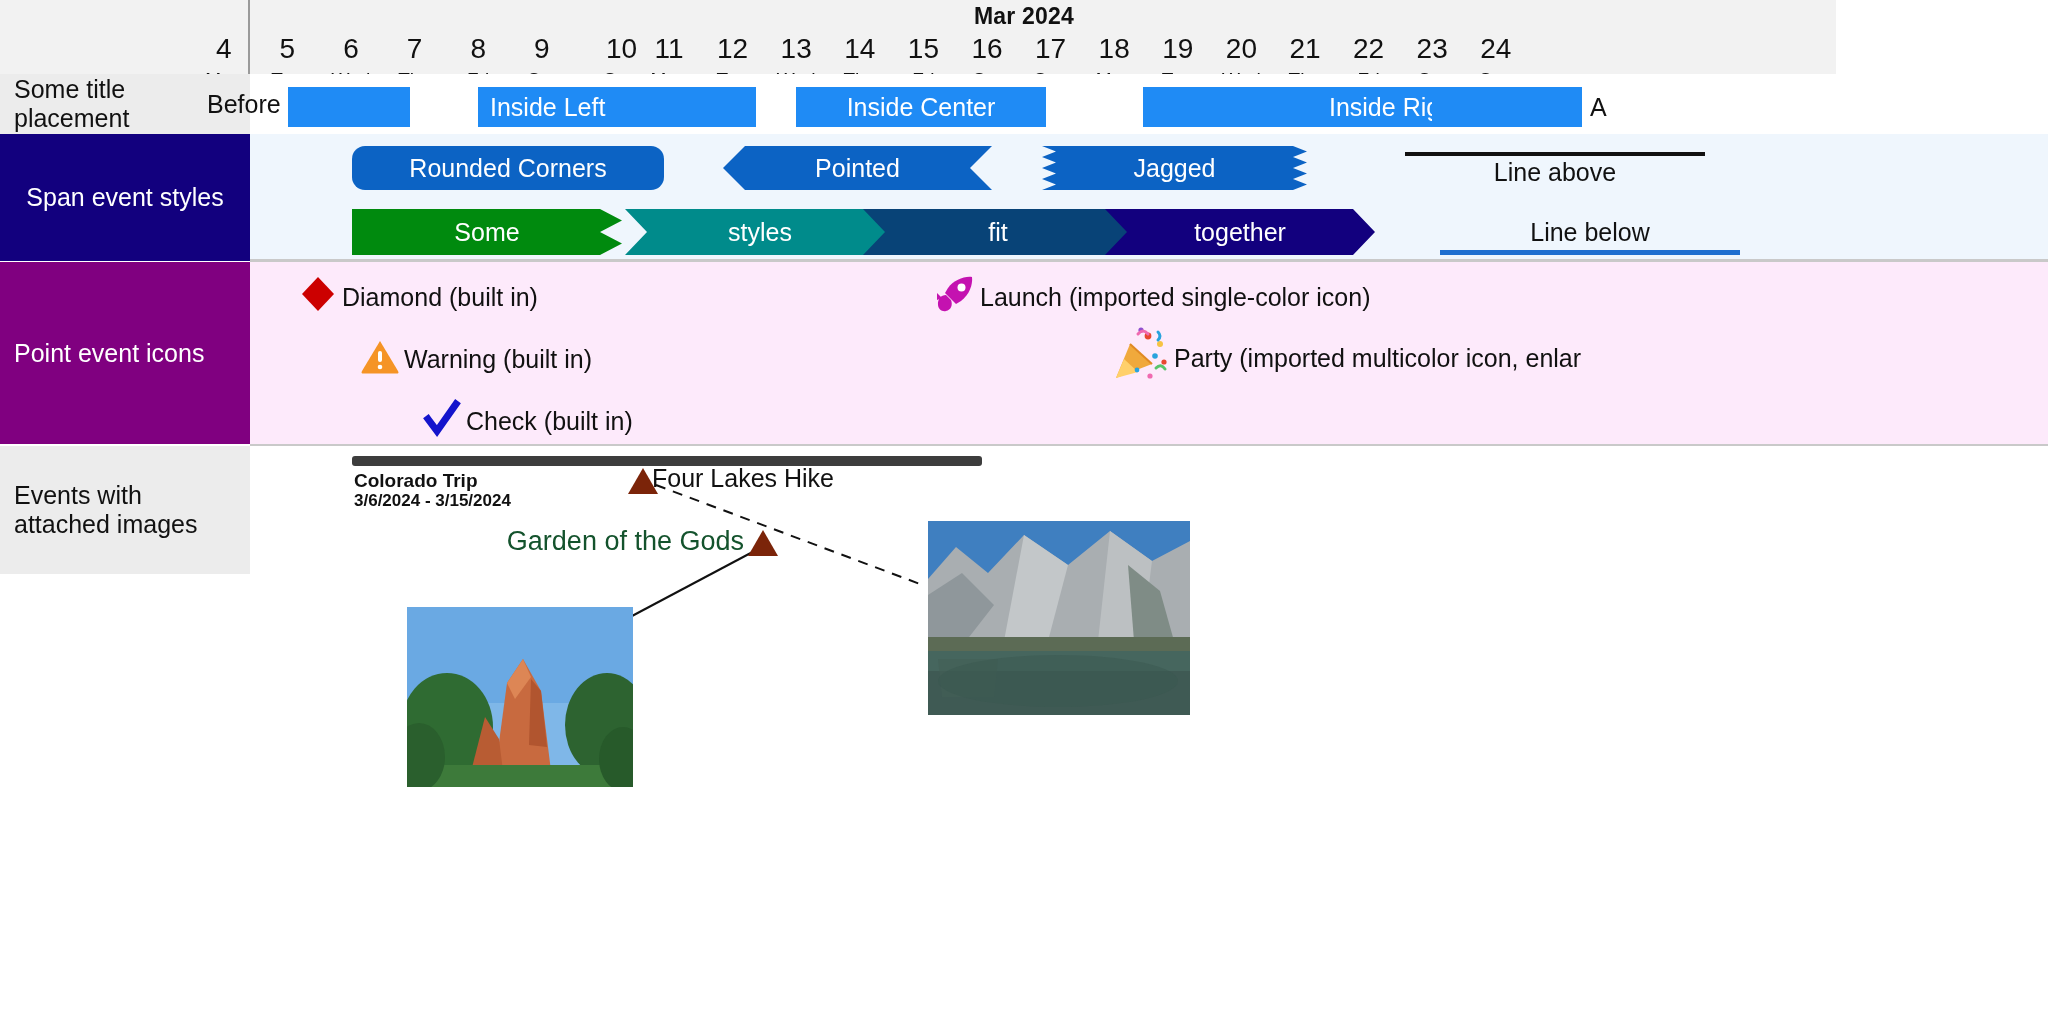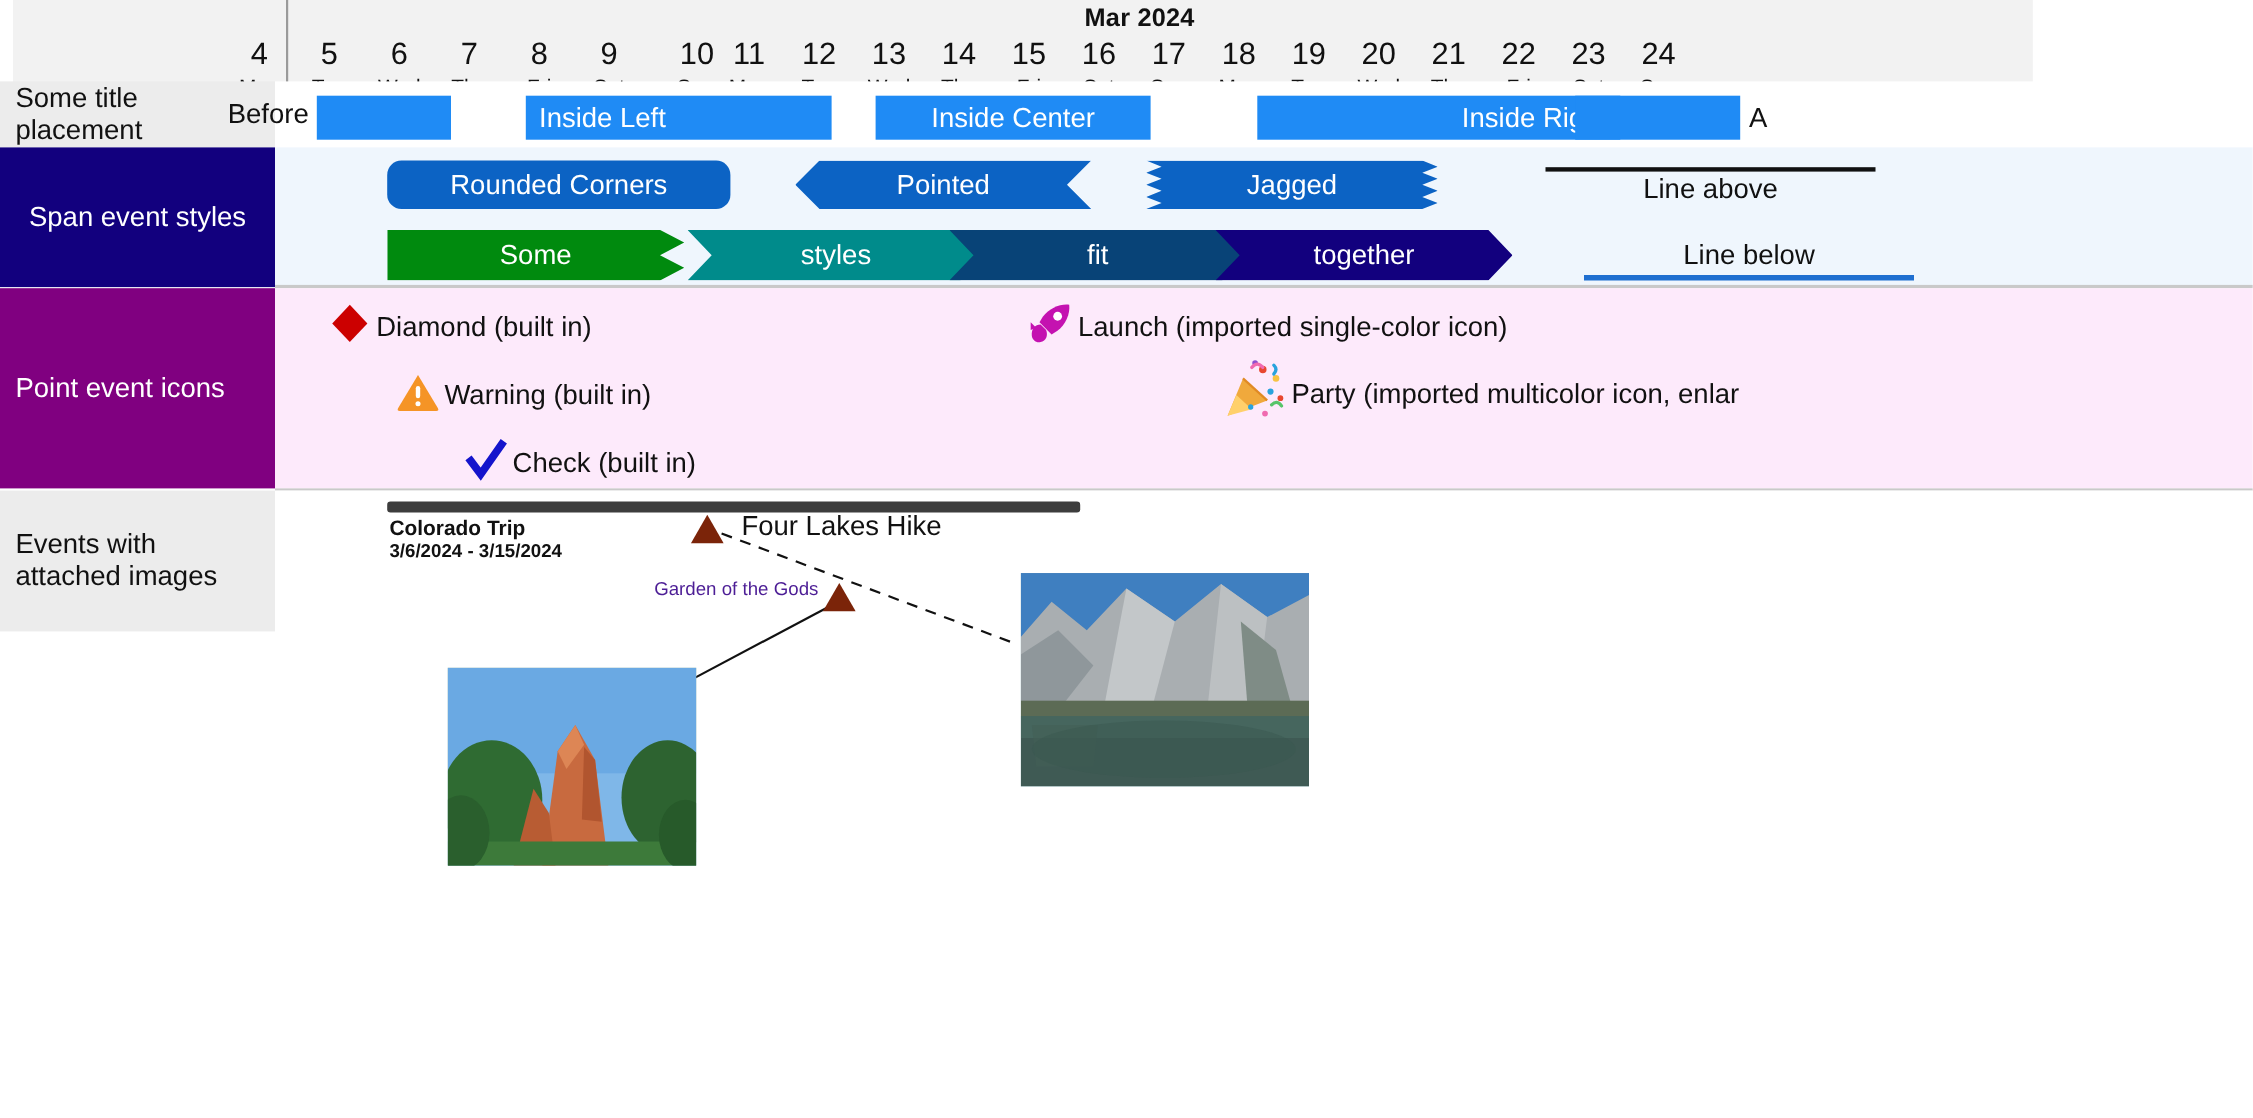--- a/index.html
+++ b/index.html
@@ -8,21 +8,20 @@
     background: #ffffff;
     font-family: "Liberation Sans", sans-serif;
     overflow: hidden;
   }
   #root { position: relative; width: 2048px; height: 1016px; }
 
   
   .hdr {
     position: absolute; left: 0; top: 0; width: 1836px; height: 97px;
     background: #f2f2f2;
-    margin-left: 12px;
   }
   .hdr-corner {
     position: absolute; left: 0; top: 0; width: 250px; height: 97px;
     background: #f2f2f2;
     border-bottom: 2px solid #9a9a9a;
     border-right: 2px solid #9a9a9a;
   }
   .month-label {
     position: absolute; top: 3px; left: 0; width: 2048px;
     text-align: center;
@@ -107,21 +106,21 @@
   }
   .trip-title {
     position: absolute; font-size: 19px; font-weight: bold; color: #111;
     white-space: nowrap;
   }
   .trip-dates {
     position: absolute; font-size: 17px; font-weight: bold; color: #111;
     white-space: nowrap;
   }
   .pt-label-left {
-    position: absolute; font-size: 17px; color: #4c1d95; white-space: nowrap;
+    position: absolute; font-size: 27px; color: #14532d; white-space: nowrap;
     text-align: right;
   }
   .pt-label-right {
     position: absolute; font-size: 25px; color: #111; white-space: nowrap;
   }
   .photo { position: absolute; overflow: hidden; background: #9bb; }
   .photo svg { display: block; }
 
   .divider { position: absolute; background: #c9c9c9; }
 </style>
@@ -381,21 +380,21 @@
 
     <div class="trip-bar" style="left:102px;top:10px;width:630px;height:10px;"></div>
     <div class="trip-title" style="left:104px;top:24px;">Colorado Trip</div>
     <div class="trip-dates" style="left:104px;top:45px;">3/6/2024 - 3/15/2024</div>
 
     <span style="position:absolute;left:378px;top:22px;">
       <svg width="30" height="26" viewBox="0 0 30 26">
         <polygon points="15,0 30,26 0,26" fill="#7b2409"></polygon>
       </svg>
     </span>
-    <div class="pt-label-right" style="left:424px;top:18px;text-align:center;">Four Lakes Hike</div>
+    <div class="pt-label-right" style="left:402px;top:18px;text-align:center;">Four Lakes Hike</div>
 
     <span style="position:absolute;left:498px;top:84px;">
       <svg width="30" height="26" viewBox="0 0 30 26">
         <polygon points="15,0 30,26 0,26" fill="#7b2409"></polygon>
       </svg>
     </span>
     <div class="pt-label-left" style="left:184px;top:80px;width:310px;">Garden of the Gods</div>
 
     <div class="photo" style="left:157px;top:161px;width:226px;height:180px;">
       <svg width="226" height="180" viewBox="0 0 226 180">

